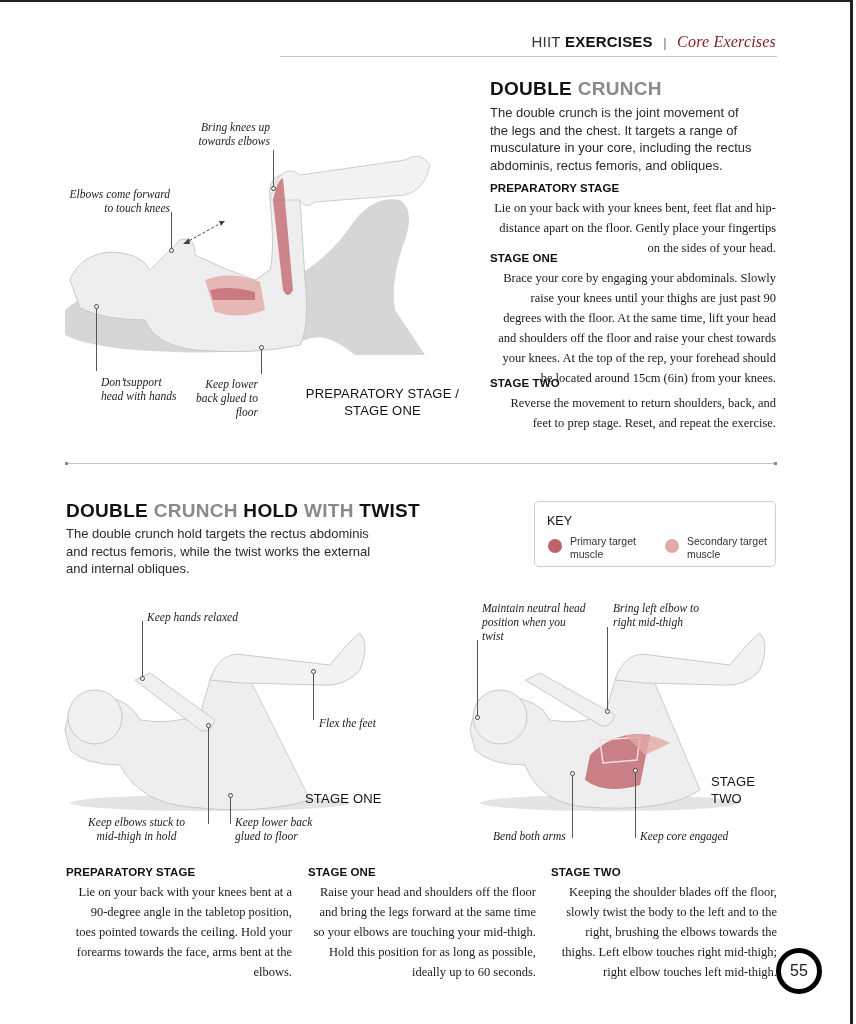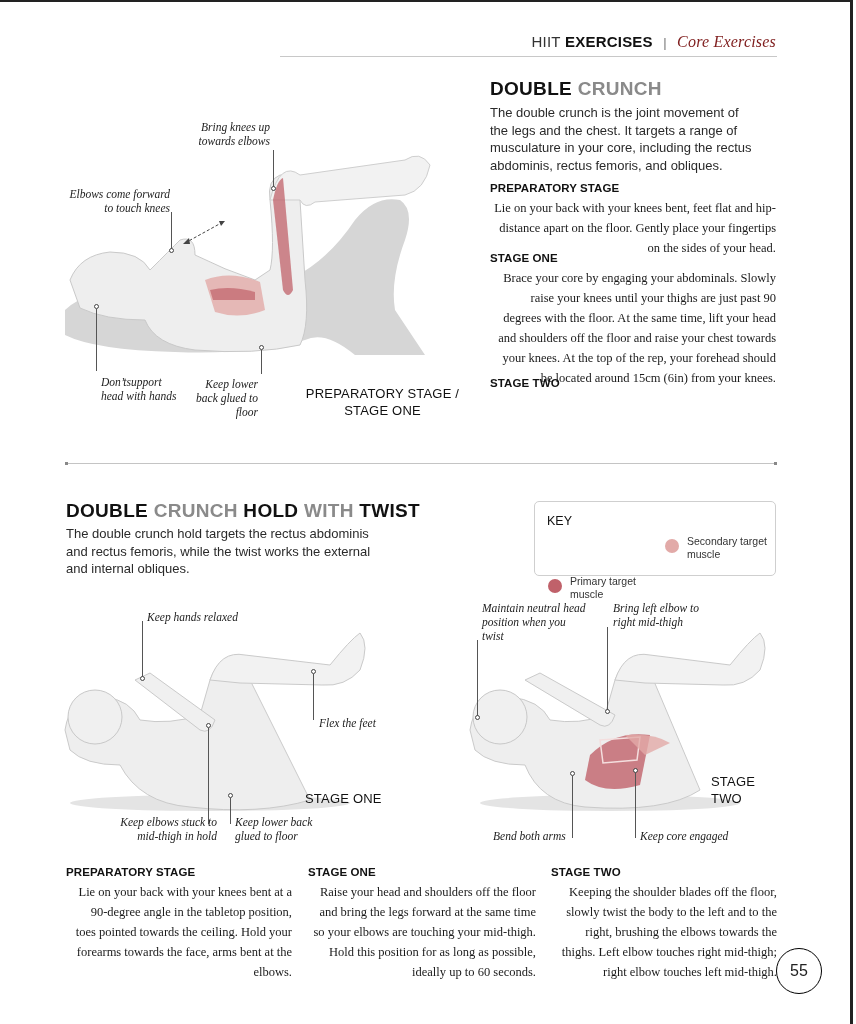--- a/index.html
+++ b/index.html
@@ -28,27 +28,27 @@
   .stage-label { font-size: 13px; line-height: 17px; color: #111; letter-spacing: 0.2px; }
 
   .leader { position: absolute; width: 1px; background: #555; }
   .dot { position: absolute; width: 5px; height: 5px; border: 1px solid #444; border-radius: 50%; background: #fff; box-sizing: border-box; }
 
   .section-rule { position: absolute; left: 66px; top: 463px; width: 710px; height: 1px; background: #c4c4c4; }
   .section-rule::before, .section-rule::after { content: ""; position: absolute; top: -1px; width: 3px; height: 3px; background: #888; }
   .section-rule::before { left: -1px; }
   .section-rule::after { right: -1px; }
 
-  .key-box { position: absolute; left: 534px; top: 501px; width: 242px; height: 75px; border: 1px solid #cfcfcf; border-radius: 5px; box-sizing: border-box; }
+  .key-box { position: absolute; left: 534px; top: 501px; width: 242px; height: 66px; border: 1px solid #cfcfcf; border-radius: 5px; box-sizing: border-box; }
   .key-title { position: absolute; left: 12px; top: 12px; font-size: 12.5px; color: #111; }
   .key-item { position: absolute; display: flex; align-items: flex-start; }
   .key-swatch { width: 14px; height: 14px; border-radius: 50%; margin-top: 4px; margin-right: 8px; flex: none; }
   .key-text { font-size: 10.5px; line-height: 13px; color: #333; }
 
-  .page-number { position: absolute; left: 776px; top: 948px; width: 46px; height: 46px; border: 1px solid #000000; border-radius: 50%; box-sizing: border-box; display: flex; align-items: center; justify-content: center; font-size: 16px; color: #222; }
+  .page-number { position: absolute; left: 776px; top: 948px; width: 46px; height: 46px; border: 5px solid #000000; border-radius: 50%; box-sizing: border-box; display: flex; align-items: center; justify-content: center; font-size: 16px; color: #222; }
 
   svg.fig { position: absolute; overflow: visible; }
 </style>
 </head>
 <body>
 
 <div class="page-border"></div>
 
 <div class="running-header">
   <span class="light">HIIT</span>
@@ -67,20 +67,21 @@
 <div class="abs" style="left:490px; top:182px; width:290px;">
   <p class="stage-h">PREPARATORY STAGE</p>
   <p class="stage-p">Lie on your back with your knees bent, feet flat and hip-distance apart on the floor. Gently place your fingertips on the sides of your head.</p>
 </div>
 <div class="abs" style="left:490px; top:252px; width:290px;">
   <p class="stage-h">STAGE ONE</p>
   <p class="stage-p">Brace your core by engaging your abdominals. Slowly raise your knees until your thighs are just past 90 degrees with the floor. At the same time, lift your head and shoulders off the floor and raise your chest towards your knees. At the top of the rep, your forehead should be located around 15cm (6in) from your knees.</p>
 </div>
 <div class="abs" style="left:490px; top:377px; width:290px;">
   <p class="stage-h">STAGE TWO</p>
+  <p class="stage-p">Reverse the movement to return shoulders, back, and feet to prep stage. Reset, and repeat the exercise.</p>
 </div>
 
 <svg class="fig" style="left:55px; top:140px;" width="420" height="240" viewBox="0 0 420 240">
 
   <path d="M10 170 Q30 150 80 150 L200 150 Q260 140 300 80 Q320 55 345 60 Q360 70 350 100 Q335 140 340 170 L370 215 L300 215 Q270 190 250 200 Q200 215 120 212 Q40 210 10 195 Z" fill="#d6d6d6"></path>
 
   <path d="M15 140 Q25 115 55 112 Q85 112 95 130 Q115 110 125 100 Q140 95 140 115 Q170 130 200 140 L215 130 Q220 110 215 60 Q212 40 225 35 Q245 35 245 60 L250 140 Q255 185 245 205 Q200 215 140 210 Q100 205 90 180 Q50 180 25 168 Z" fill="#eeeeee" stroke="#c9c9c9" stroke-width="1"></path>
 
   <path d="M215 60 Q225 20 245 35 L350 20 Q365 10 375 25 Q370 50 350 55 L260 62 Q250 70 245 60 Z" fill="#f2f2f2" stroke="#cfcfcf" stroke-width="1"></path>
 
@@ -121,21 +122,21 @@
   <span class="b">DOUBLE</span>
   <span class="l">CRUNCH</span>
   <span class="b">HOLD</span>
   <span class="l">WITH</span>
   <span class="b">TWIST</span>
 </div>
 <div class="abs intro" style="left:66px; top:525px; width:305px;">The double crunch hold targets the rectus abdominis and rectus femoris, while the twist works the external and internal obliques.</div>
 
 <div class="key-box">
   <div class="key-title">KEY</div>
-  <div class="key-item" style="left:13px; top:33px;margin-top:40px;">
+  <div class="key-item" style="left:13px; top:33px;">
     <span class="key-swatch" style="background:#c0616a;"></span>
     <span class="key-text" style="width:80px;">Primary target muscle</span>
   </div>
   <div class="key-item" style="left:130px; top:33px;">
     <span class="key-swatch" style="background:#e2aaa8;"></span>
     <span class="key-text" style="width:80px;">Secondary target muscle</span>
   </div>
 </div>
 
 <svg class="fig" style="left:60px; top:625px;" width="320" height="190" viewBox="0 0 320 190">
@@ -152,21 +153,21 @@
 <div class="abs annot" style="left:147px; top:610px;">Keep hands relaxed</div>
 <div class="leader" style="left:142px; top:621px; height:56px;"></div>
 <div class="dot" style="left:140px; top:676px;"></div>
 
 <div class="dot" style="left:311px; top:669px;"></div>
 <div class="leader" style="left:313px; top:674px; height:46px;"></div>
 <div class="abs annot" style="left:319px; top:716px;">Flex the feet</div>
 
 <div class="dot" style="left:206px; top:723px;"></div>
 <div class="leader" style="left:208px; top:728px; height:96px;"></div>
-<div class="abs annot" style="left:112px; top:815px; width:105px; text-align:right;">Keep elbows stuck to mid-thigh in hold</div>
+<div class="abs annot" style="left:84px; top:815px; width:105px; text-align:center;">Keep elbows stuck to mid-thigh in hold</div>
 
 <div class="dot" style="left:228px; top:793px;"></div>
 <div class="leader" style="left:230px; top:798px; height:26px;"></div>
 <div class="abs annot" style="left:235px; top:815px; width:90px;">Keep lower back glued to floor</div>
 
 <div class="abs stage-label" style="left:305px; top:790px;">STAGE ONE</div>
 
 <svg class="fig" style="left:465px; top:625px;" width="310" height="190" viewBox="0 0 310 190">
   <ellipse cx="145" cy="178" rx="130" ry="8" fill="#e4e4e4"></ellipse>
   <path d="M5 105 Q10 70 45 72 Q75 75 85 95 Q115 100 140 90 L150 55 Q160 28 180 35 L235 165 Q200 188 120 182 Q75 178 60 140 Q25 140 10 125 Z" fill="#eeeeee" stroke="#cacaca"></path>

